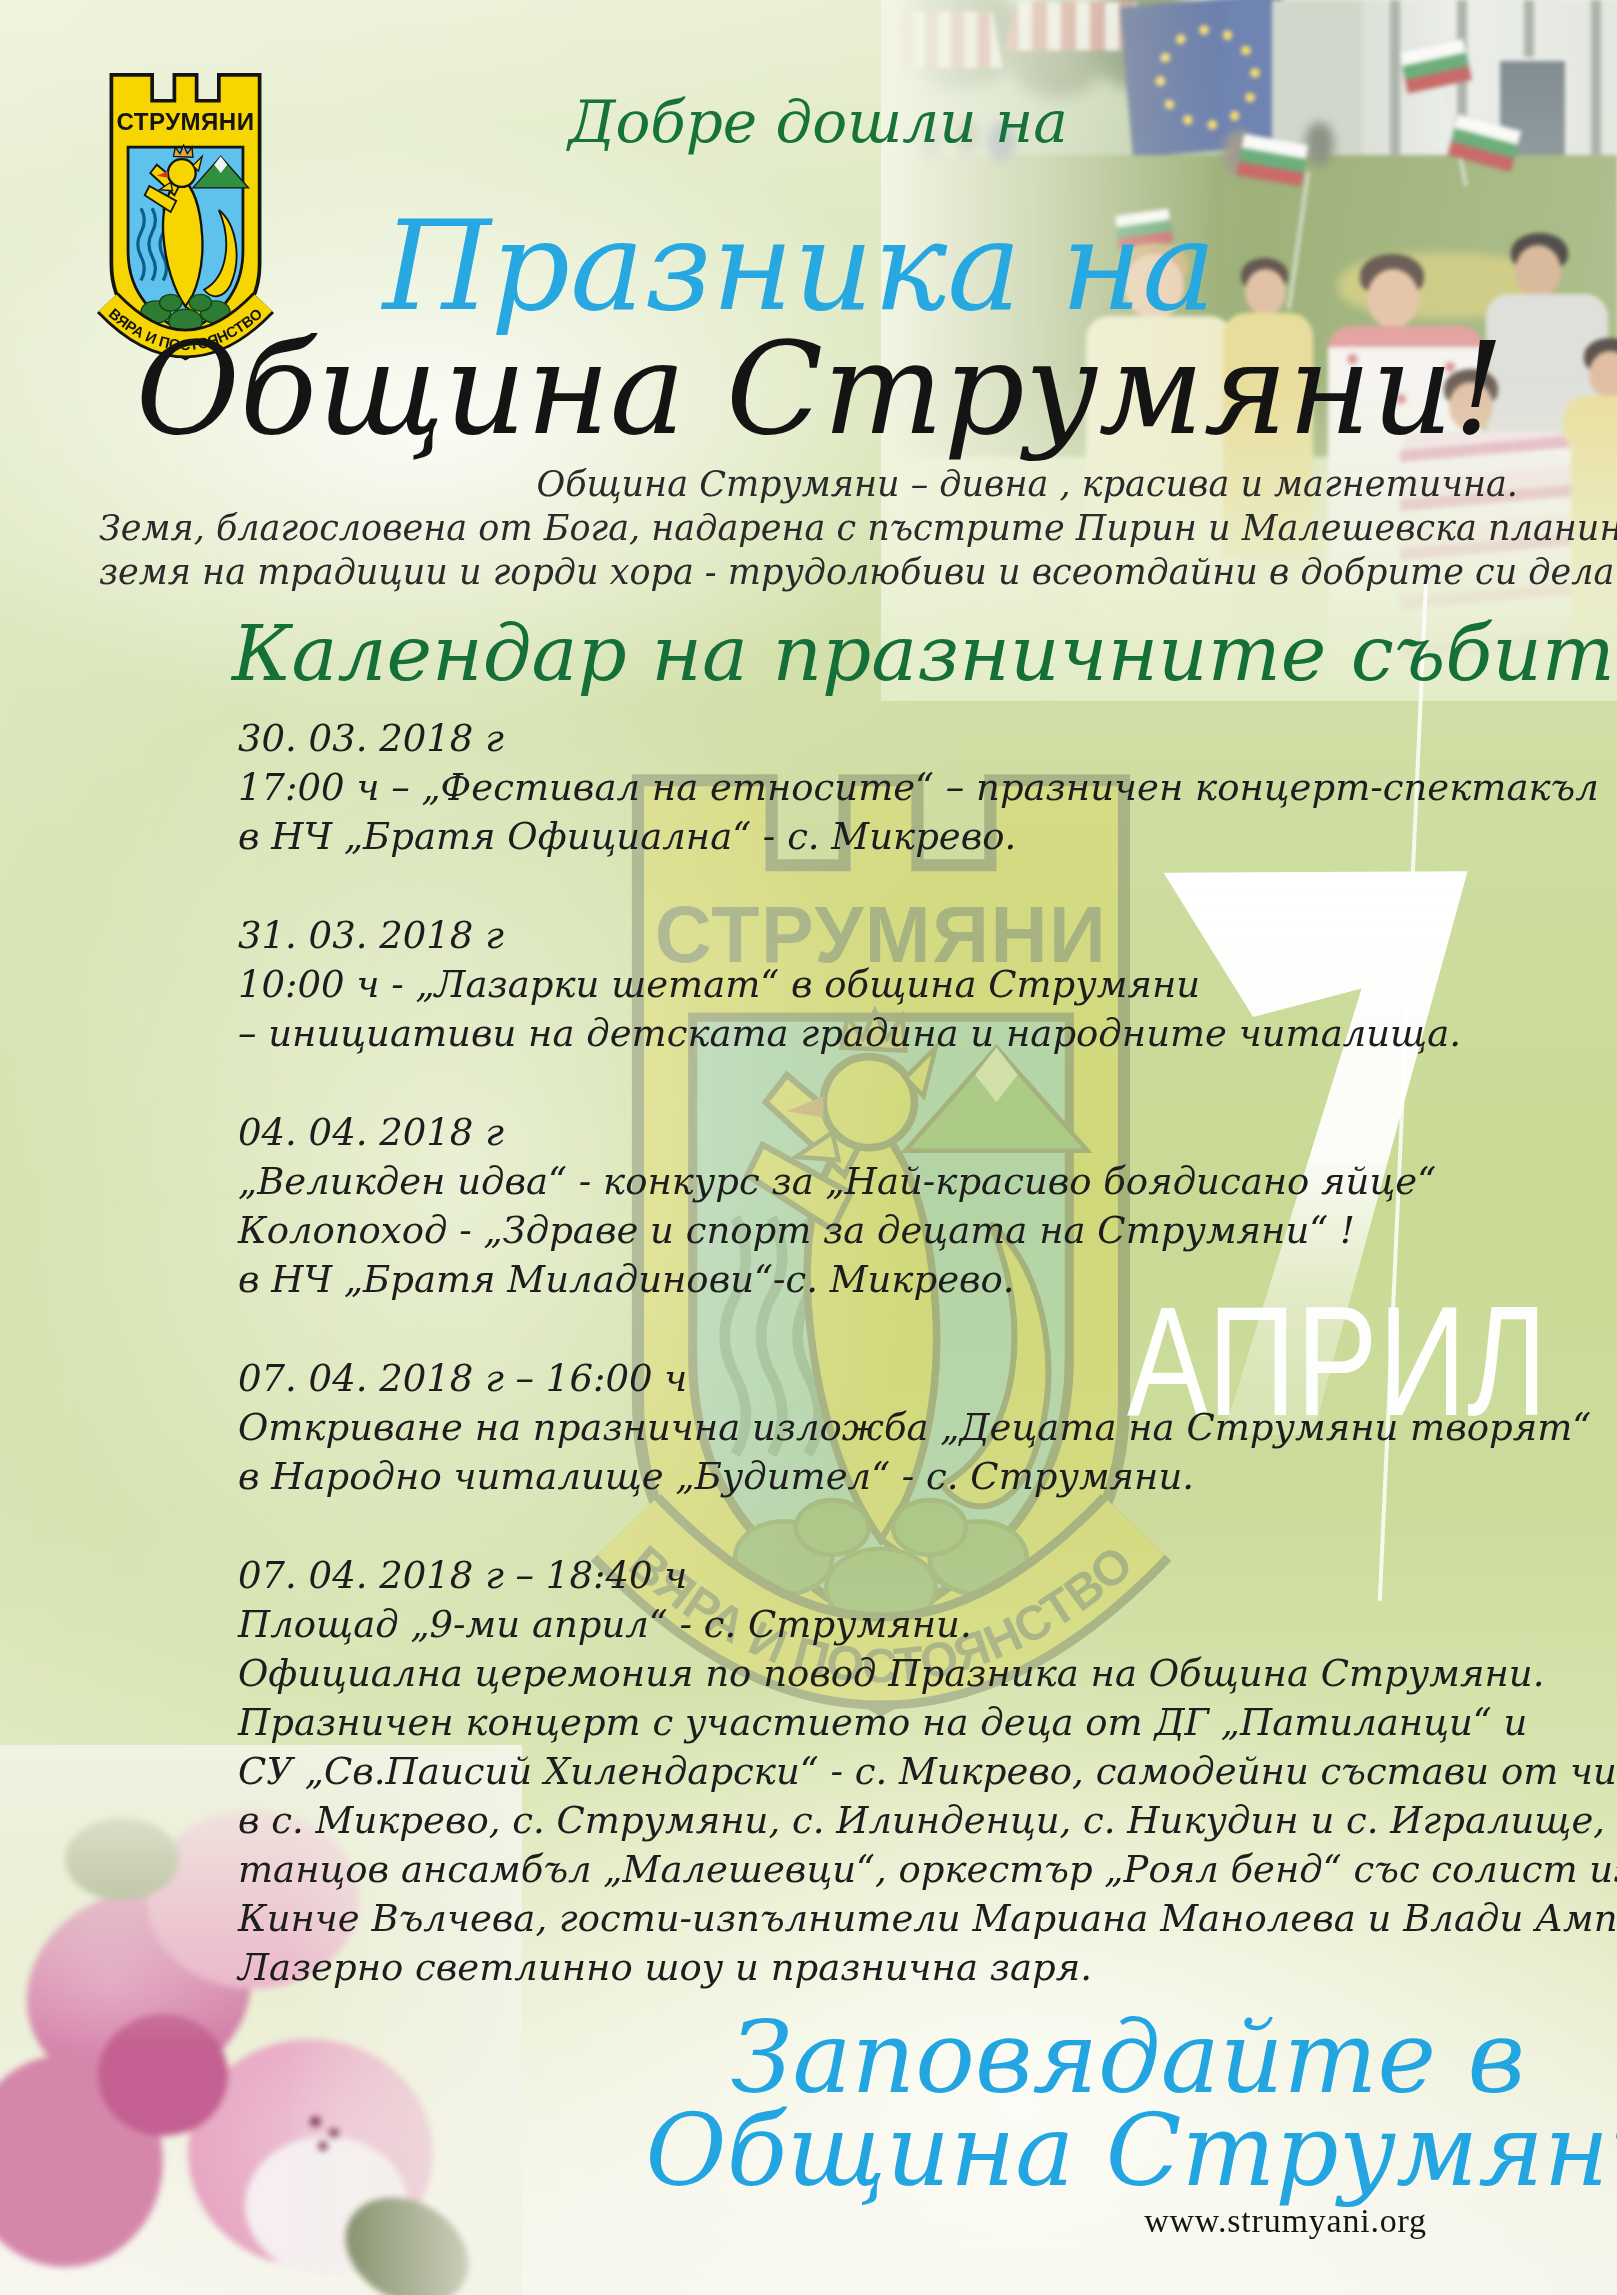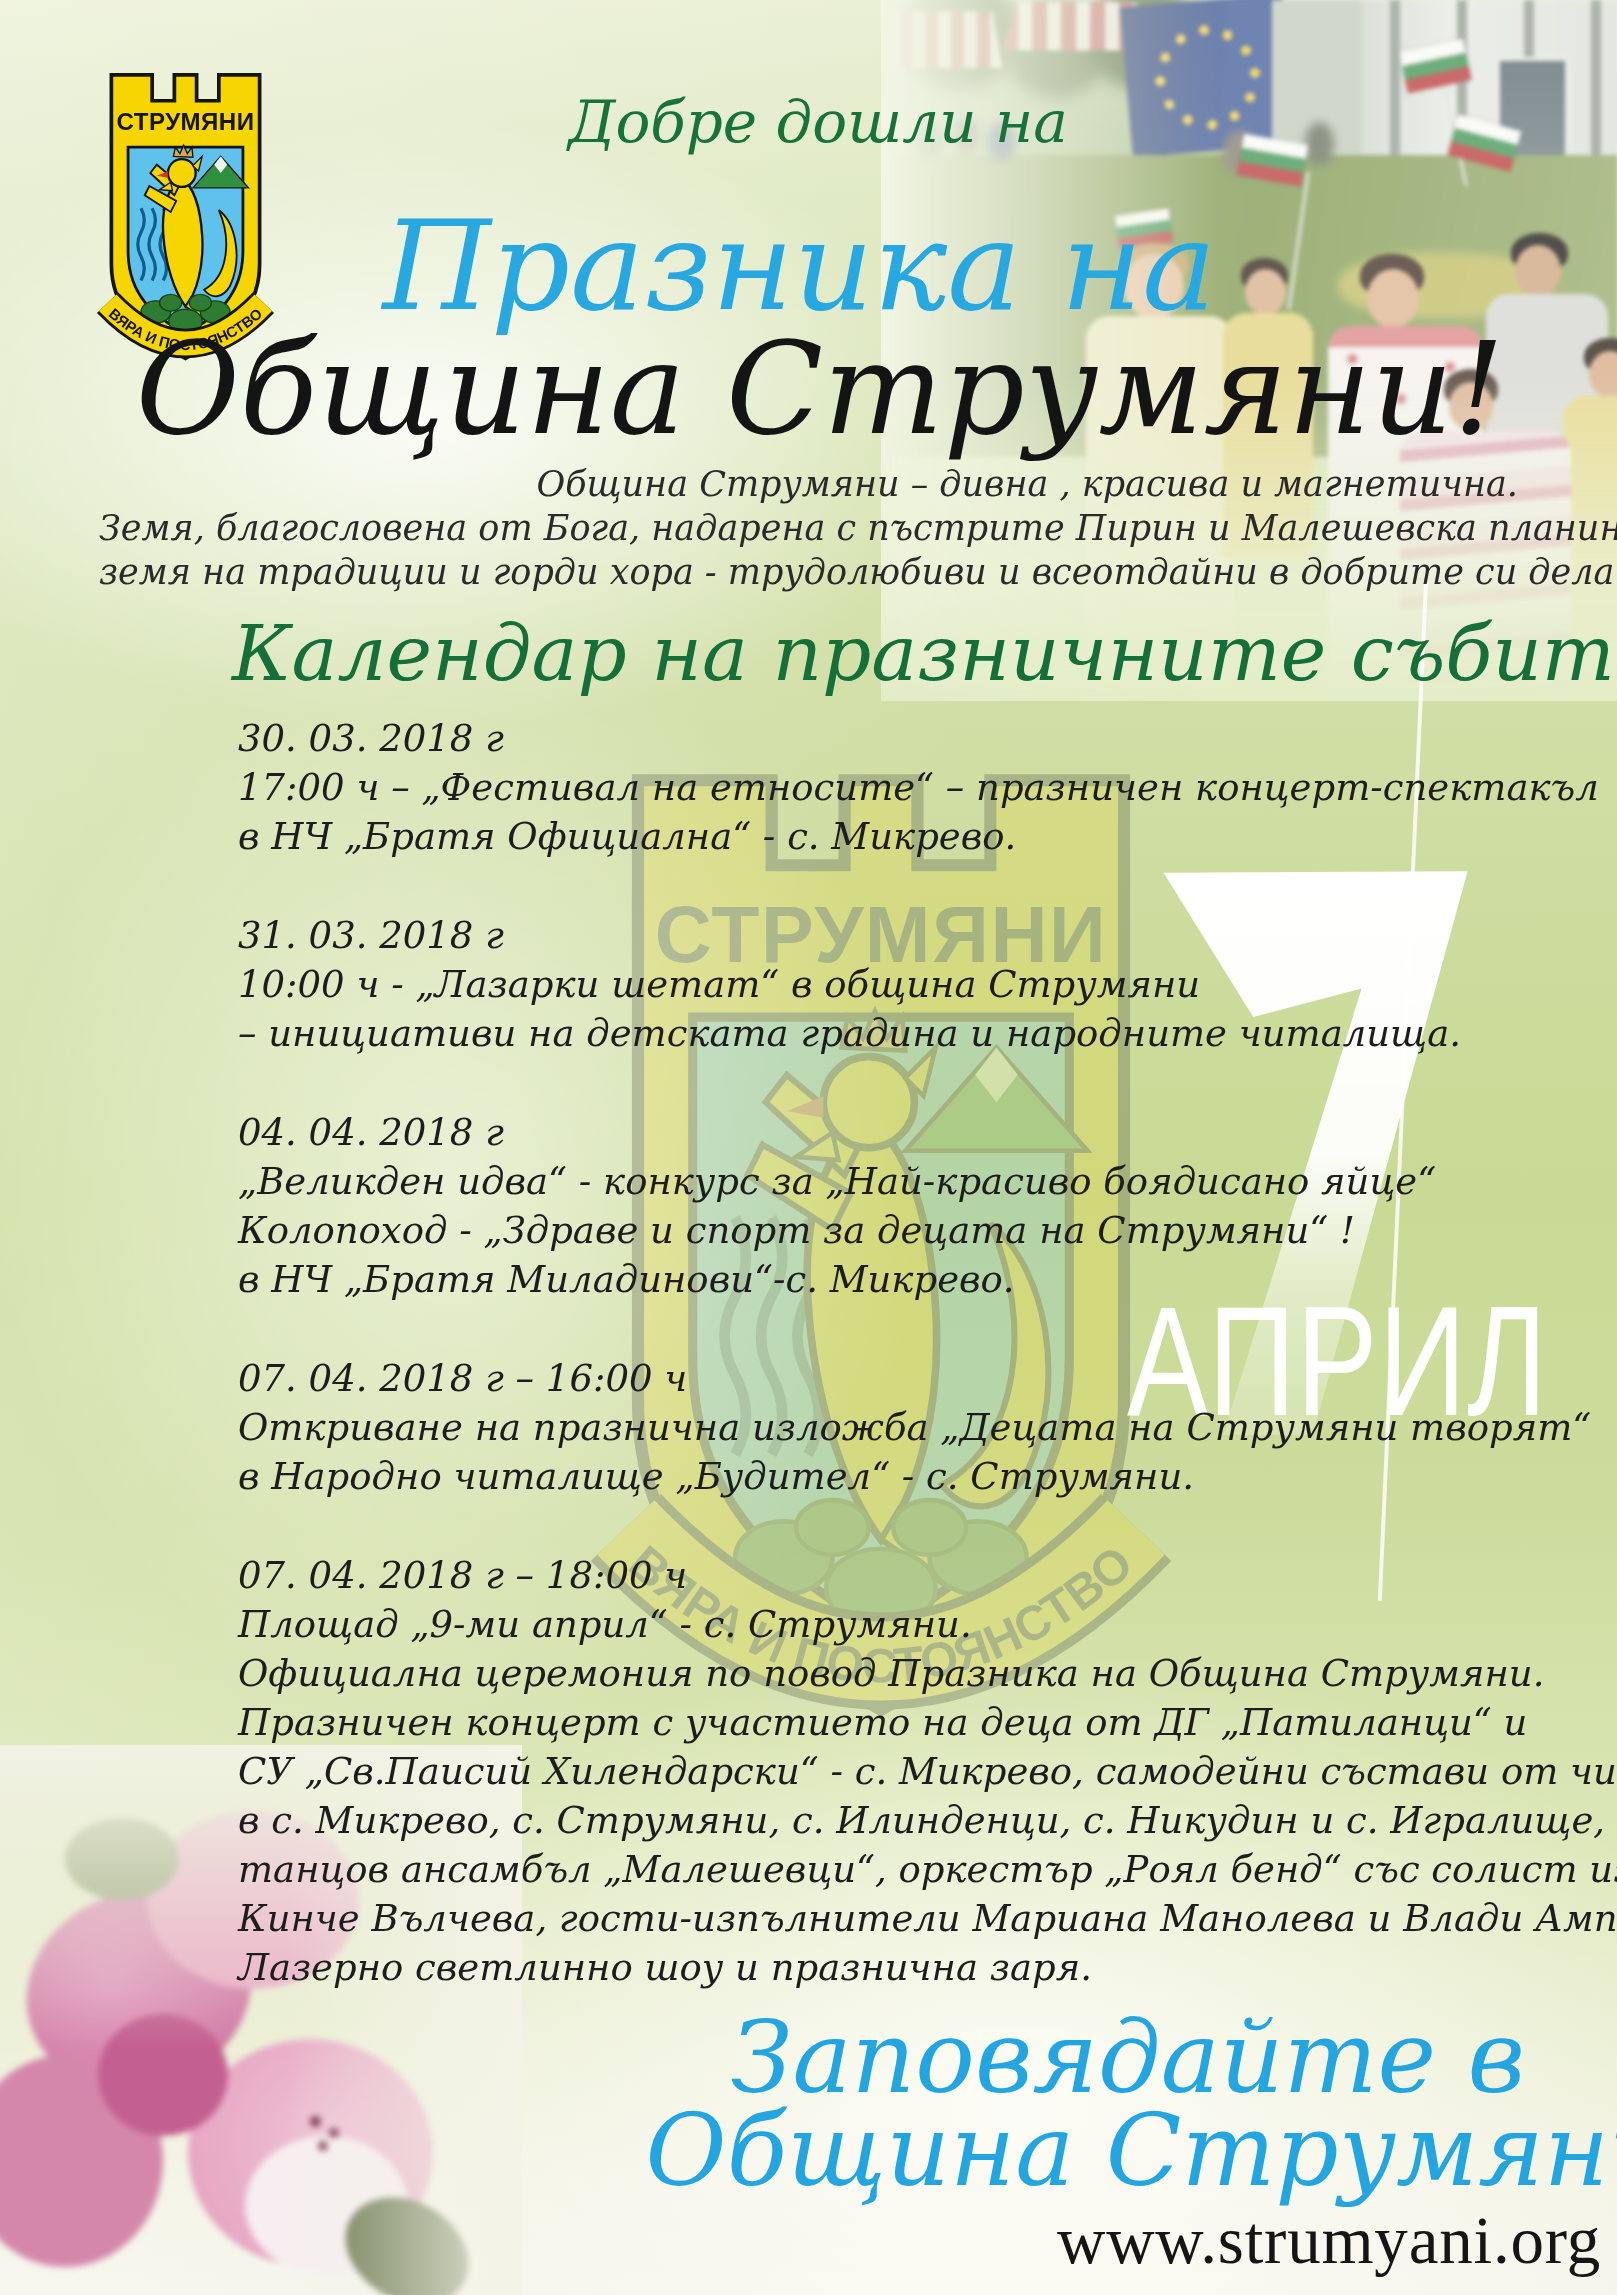--- a/index.html
+++ b/index.html
@@ -34,21 +34,21 @@
   .seven{left:1153px;top:866px;width:326px;height:571px;}
   .april{left:1114px;top:1272px;width:447px;font-size:122px;color:#ffffff;text-align:center;
     font-family:"Liberation Sans",sans-serif;font-weight:400;letter-spacing:0.8px;
     transform:scaleY(1.28);transform-origin:50% 0;opacity:.97;}
   .vline{left:1424px;top:583px;width:4.1px;height:1019px;background:rgba(255,255,255,0.8);
     transform:rotate(2.6deg);transform-origin:top center;}
 
   
   .invite1{top:2008px;left:557px;width:1142px;font-size:99px;line-height:1.0;color:#22a5e0;}
   .invite2{top:2101px;left:608px;width:1142px;font-size:99px;line-height:1.0;color:#22a5e0;}
-  .website{top:2202px;left:1057px;width:457px;font-size:67px;color:#151515;
+  .website{top:2202px;left:1057px;width:457px;font-size:34px;color:#151515;
     font-family:"Liberation Serif",serif;font-style:normal;letter-spacing:0.8px;}
 
   
   .emblem-small{left:91px;top:69px;width:189px;height:297px;}
   .emblem-watermark{left:571px;top:762px;width:620px;height:972px;opacity:0.20;filter:saturate(0.9);}
 
   
   .photo{left:881px;top:0;width:737px;height:701px;overflow:hidden;}
   .ph-inner{position:absolute;inset:0;filter:blur(2px) saturate(0.85);}
   .ph-sky{position:absolute;left:0;top:0;width:737px;height:171px;
@@ -302,21 +302,21 @@
 
       <div class="event">
         <div class="ev-date">07. 04. 2018 г – 16:00 ч</div>
         <div>
           <div class="ev-line">Откриване на празнична изложба „Децата на Струмяни творят“</div>
           <div class="ev-line">в Народно читалище „Будител“ - с. Струмяни.</div>
         </div>
       </div>
 
       <div class="event">
-        <div class="ev-date">07. 04. 2018 г – 18:00 ч</div>
+        <div class="ev-date">07. 04. 2018 г – 18:40 ч</div>
         <div>
           <div class="ev-line">Площад „9-ми април“ - с. Струмяни.</div>
           <div class="ev-line">Официална церемония по повод Празника на Община Струмяни.</div>
           <div class="ev-line">Празничен концерт с участието на деца от ДГ „Патиланци“ и</div>
           <div class="ev-line">СУ „Св.Паисий Хилендарски“ - с. Микрево, самодейни състави от читалищата</div>
           <div class="ev-line">в с. Микрево, с. Струмяни, с. Илинденци, с. Никудин и с. Игралище,</div>
           <div class="ev-line">танцов ансамбъл „Малешевци“, оркестър „Роял бенд“ със солист изпълнител</div>
           <div class="ev-line">Кинче Вълчева, гости-изпълнители Мариана Манолева и Влади Ампов – Графа.</div>
           <div class="ev-line">Лазерно светлинно шоу и празнична заря.</div>
         </div>

